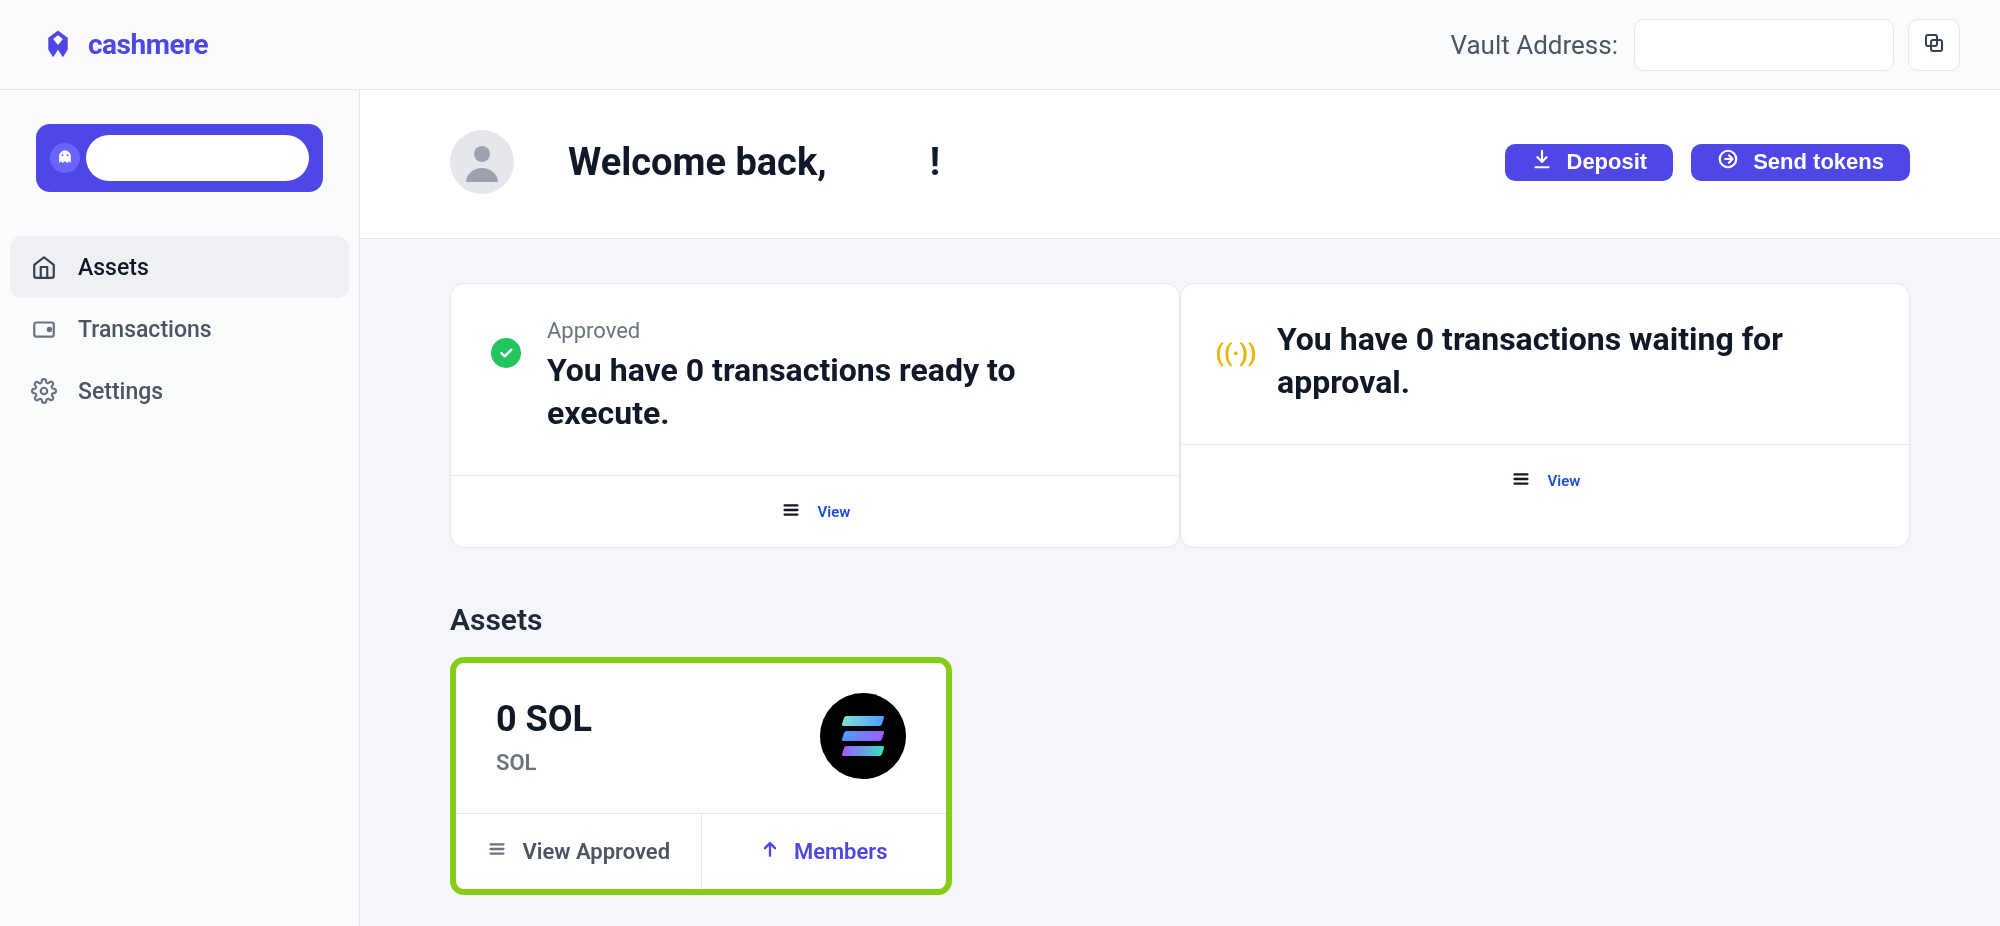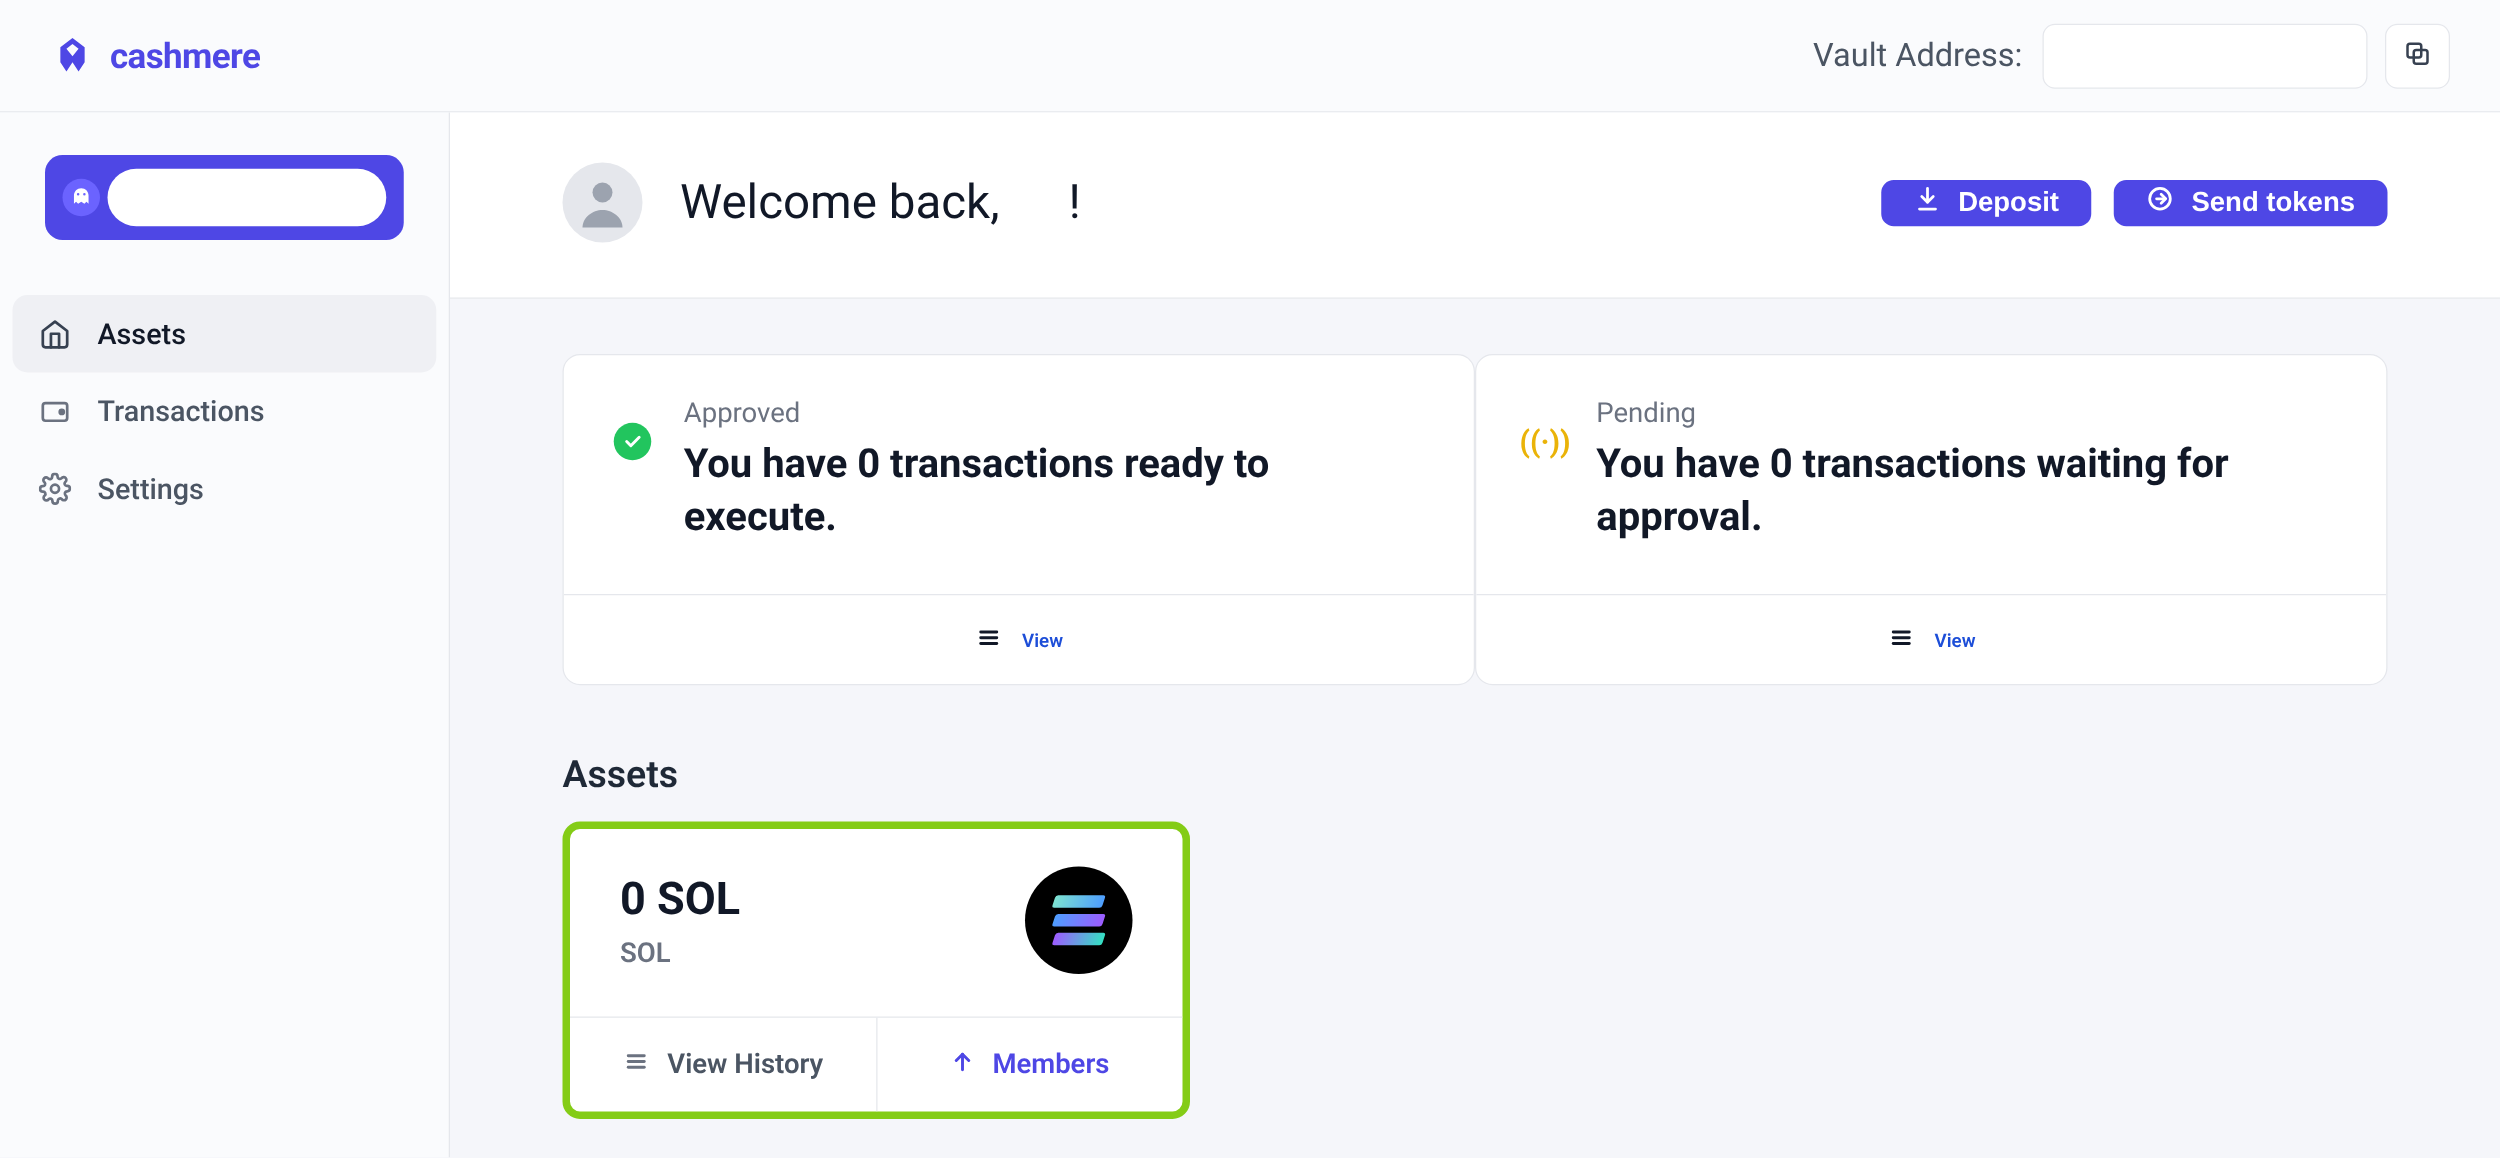--- a/index.html
+++ b/index.html
@@ -147,22 +147,23 @@
     height: 64px;
     border-radius: 50%;
     background: #e5e7ec;
     display: flex;
     align-items: center;
     justify-content: center;
     margin-right: 30px;
   }
   .welcome-text {
     font-size: 38px;
-    font-weight: 400;
+    font-weight: 700;
     color: #111827;
+    margin-left: 24px;
   }
   .welcome-spacer { flex: 1; }
   .btn {
     display: inline-flex;
     align-items: center;
     gap: 14px;
     background: #4e47e5;
     color: #fff;
     border: none;
     border-radius: 10px;
@@ -423,21 +424,20 @@
                 </svg>
             </span>
             <span>View</span>
           </div>
         </div>
 
         <div class="card">
           <div class="card-body">
             <div class="status-icon yellow">((·))</div>
             <div>
-              <div class="card-label">Pending</div>
               <div class="card-title">You have 0 transactions waiting for approval.</div>
             </div>
           </div>
           <div class="card-footer">
             <span>
               <svg width="22" height="22" viewBox="0 0 24 24" fill="none" stroke="#111827" stroke-width="2.5" stroke-linecap="round">
                   <line x1="5" y1="7" x2="19" y2="7"></line>
                   <line x1="5" y1="12" x2="19" y2="12"></line>
                   <line x1="5" y1="17" x2="19" y2="17"></line>
                 </svg>
@@ -464,21 +464,21 @@
         </div>
         <div class="asset-footer">
           <div class="asset-action muted">
             <span>
               <svg width="22" height="22" viewBox="0 0 24 24" fill="none" stroke="#6b7280" stroke-width="2.5" stroke-linecap="round">
                   <line x1="5" y1="7" x2="19" y2="7"></line>
                   <line x1="5" y1="12" x2="19" y2="12"></line>
                   <line x1="5" y1="17" x2="19" y2="17"></line>
                 </svg>
             </span>
-            <span>View History</span>
+            <span>View Approved</span>
           </div>
           <div class="asset-action primary">
             <span>
               <svg width="20" height="20" viewBox="0 0 24 24" fill="none" stroke="#4e47e5" stroke-width="2.8" stroke-linecap="round" stroke-linejoin="round">
                   <path d="M12 20V5"></path>
                   <path d="M6 11l6-6 6 6"></path>
                 </svg>
             </span>
             <span>Members</span>
           </div>

